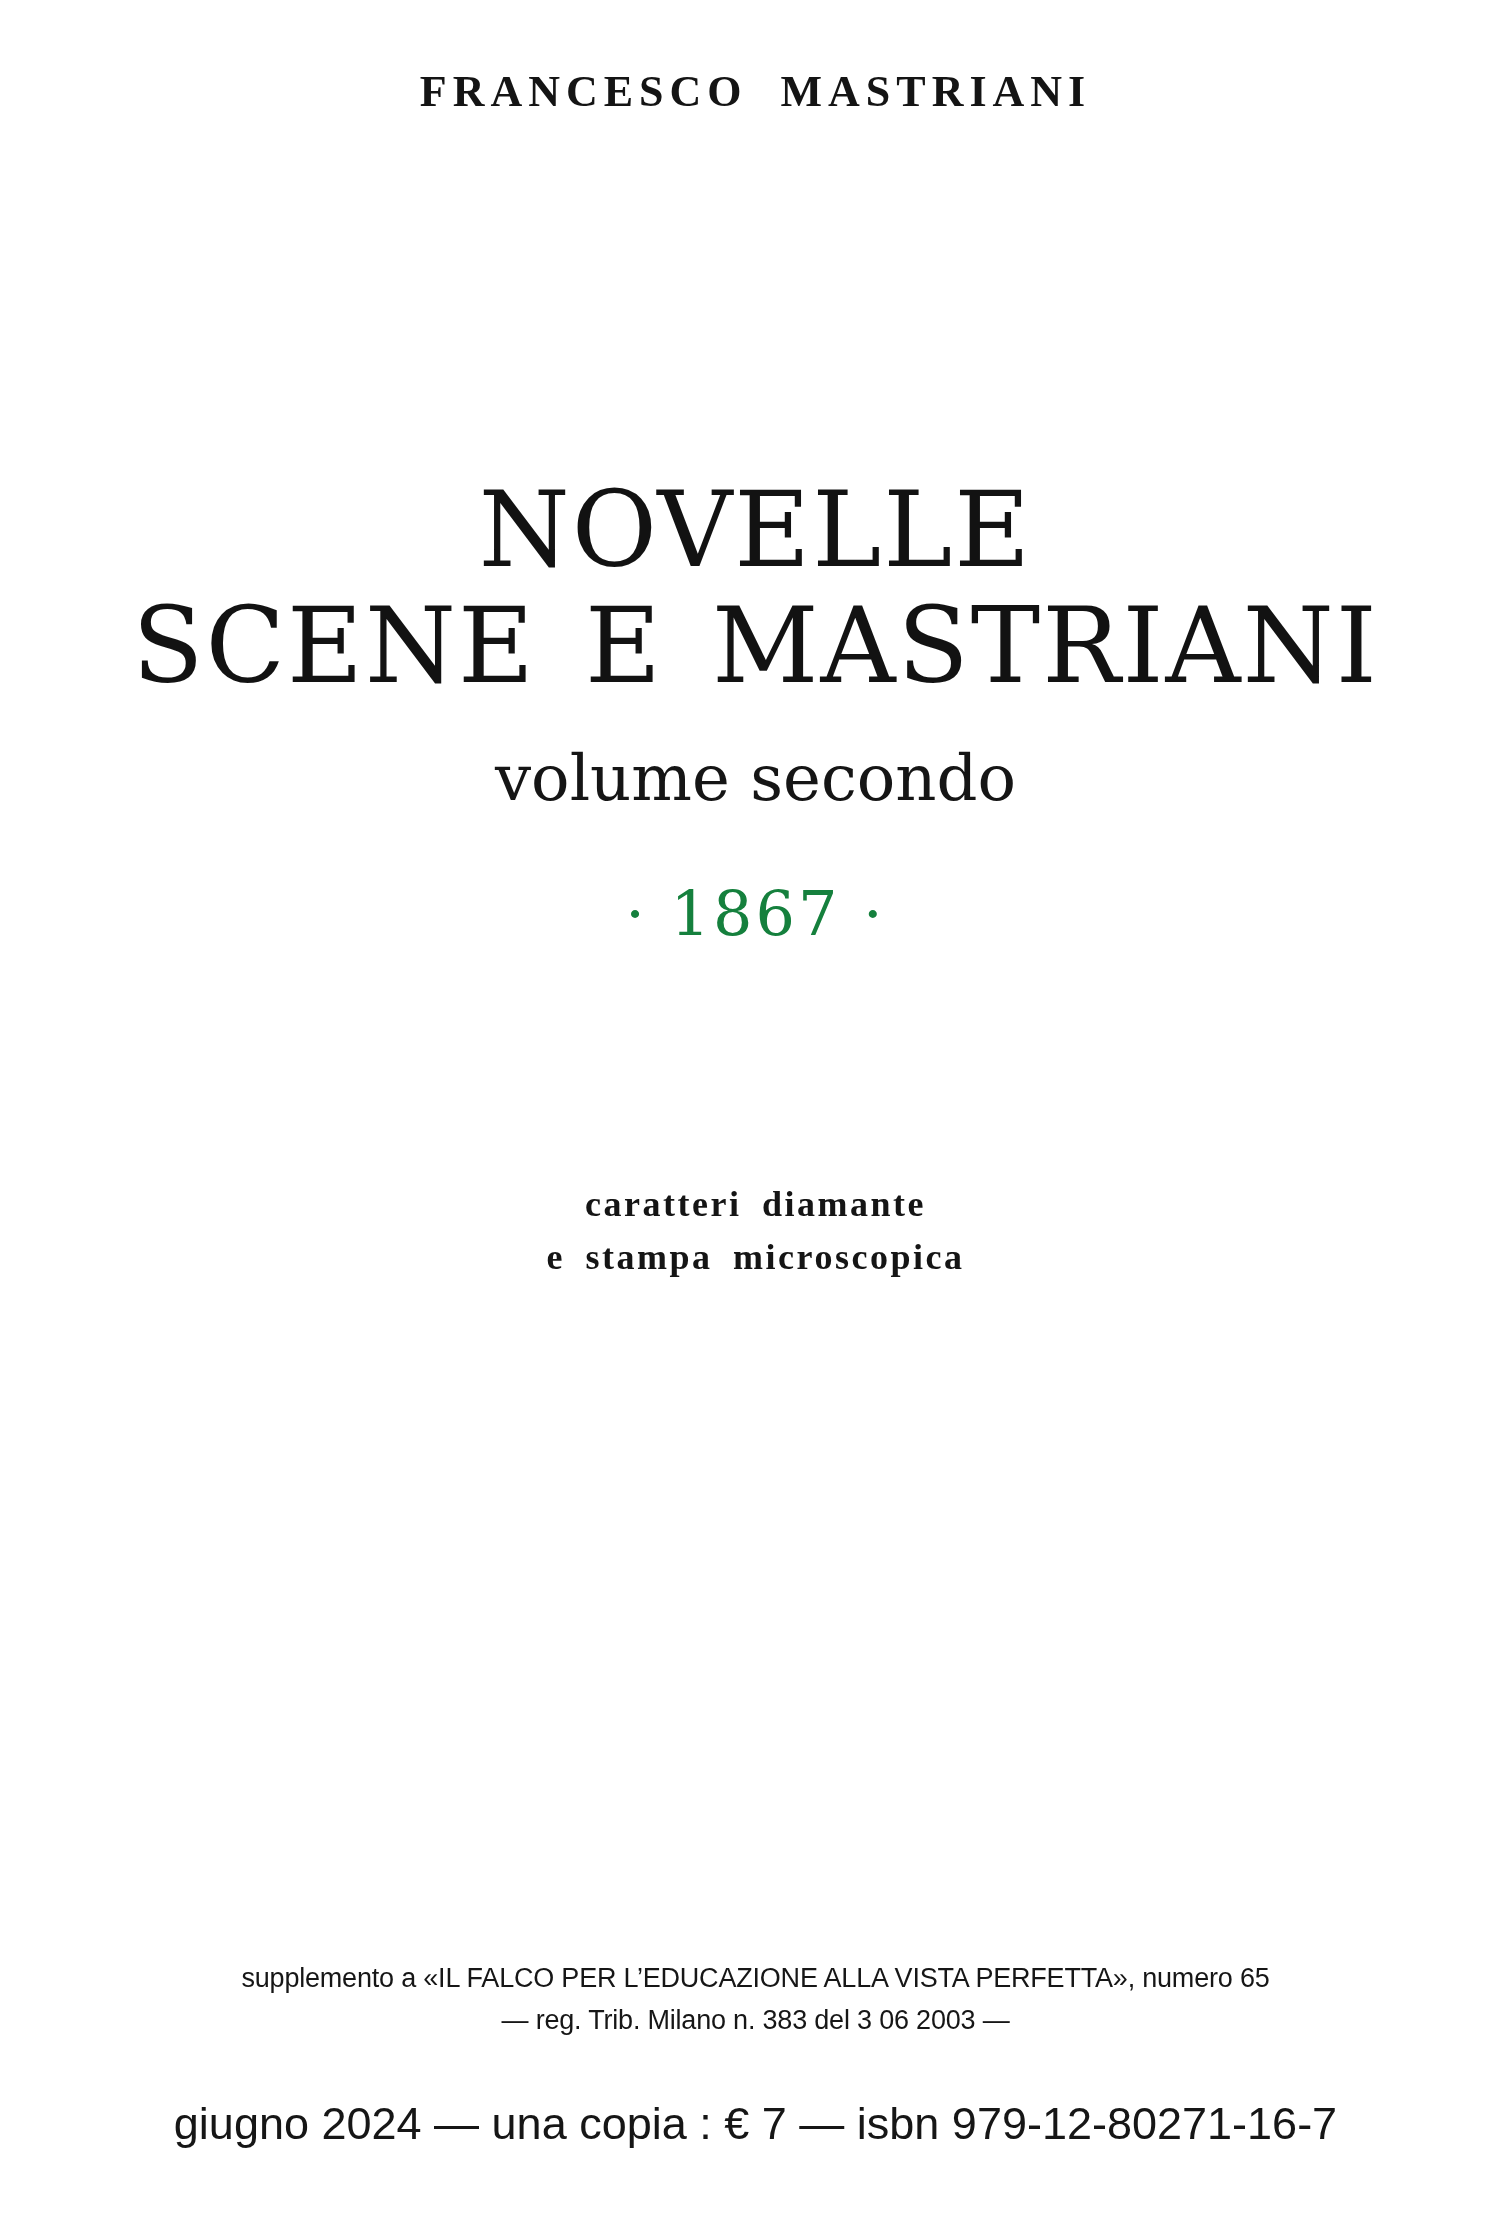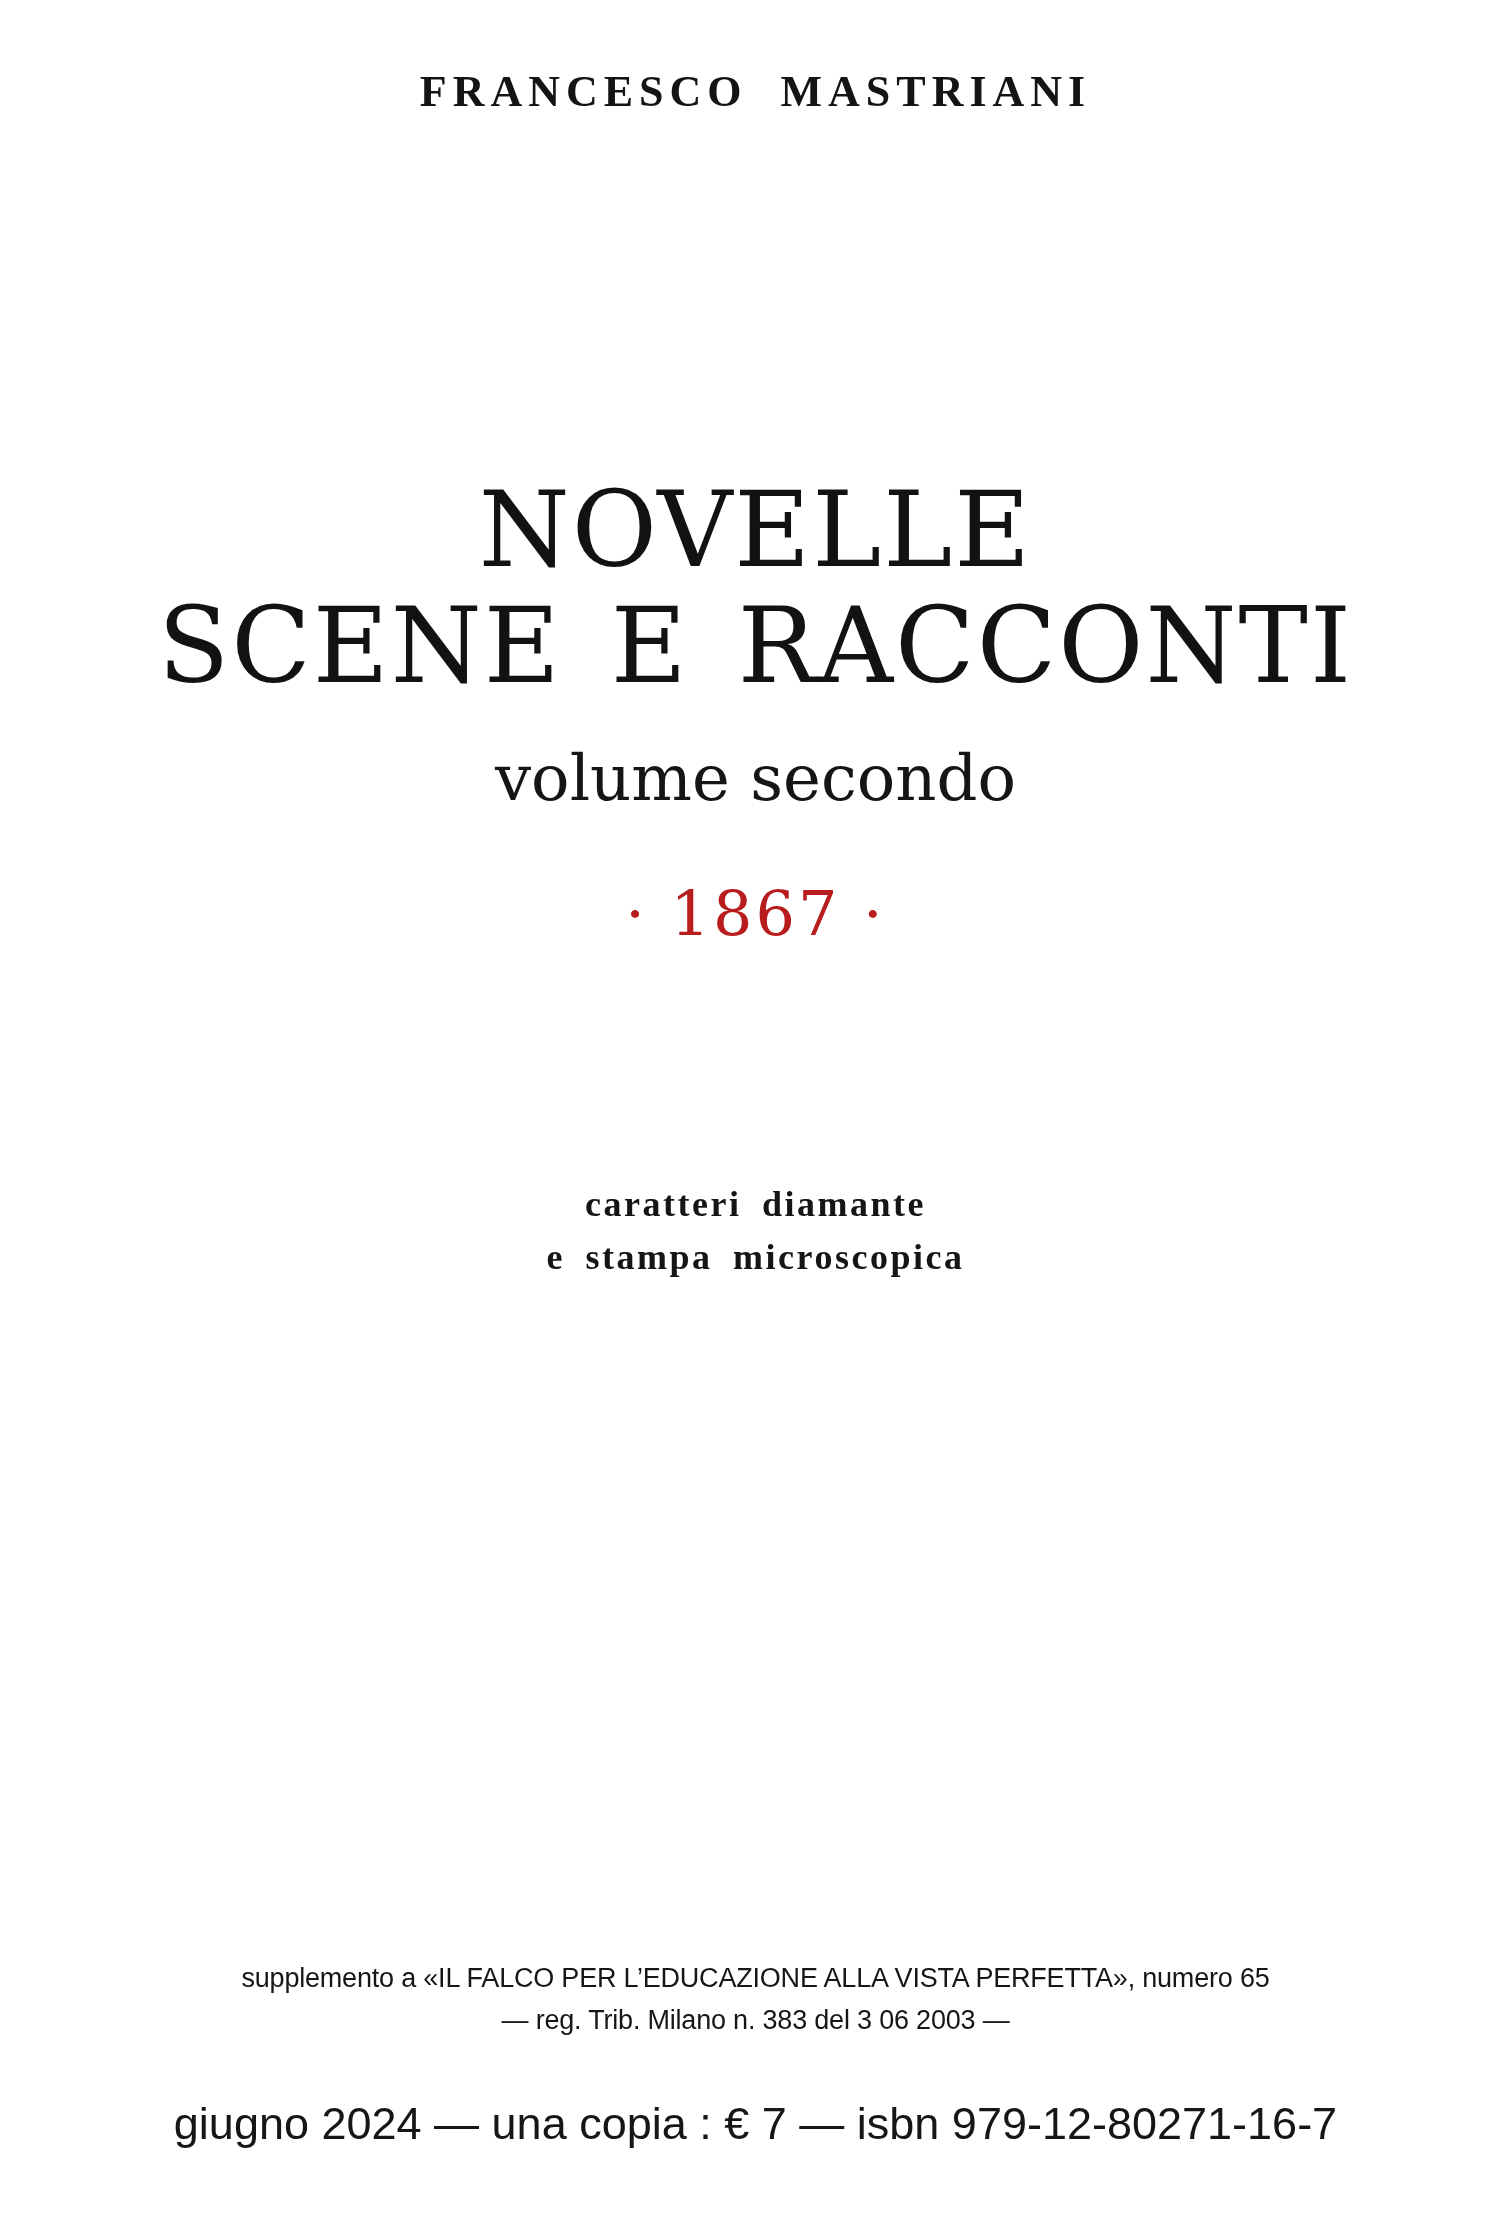--- a/index.html
+++ b/index.html
@@ -62,21 +62,21 @@
     margin-top: 40px;
     font-family: "DejaVu Serif", serif;
     font-size: 64px;
     color: #151515;
     letter-spacing: 0px;
   }
   .year {
     margin-top: 62px;
     font-family: "DejaVu Serif", serif;
     font-size: 62px;
-    color: #b91c1c;
+    color: #15803d;
     letter-spacing: 3px;
   }
 
   
   .note {
     margin-top: 228px;
     text-align: center;
     font-family: "Liberation Serif", serif;
     font-weight: bold;
     font-size: 36px;
@@ -110,21 +110,21 @@
 </style>
 </head>
 <body>
 
 <div class="page">
 
   <div class="author">FRANCESCO  MASTRIANI</div>
 
   <div class="title-block">
     <div class="title-line title-line-1">NOVELLE</div>
-    <div class="title-line title-line-2">SCENE  E  RACCONTI</div>
+    <div class="title-line title-line-2">SCENE  E  MASTRIANI</div>
     <div class="subtitle">volume secondo</div>
     <div class="year">·  1867  ·</div>
   </div>
 
   <div class="note">
     <div>caratteri  diamante</div>
     <div>e  stampa  microscopica</div>
   </div>
 
   <div class="footer">

